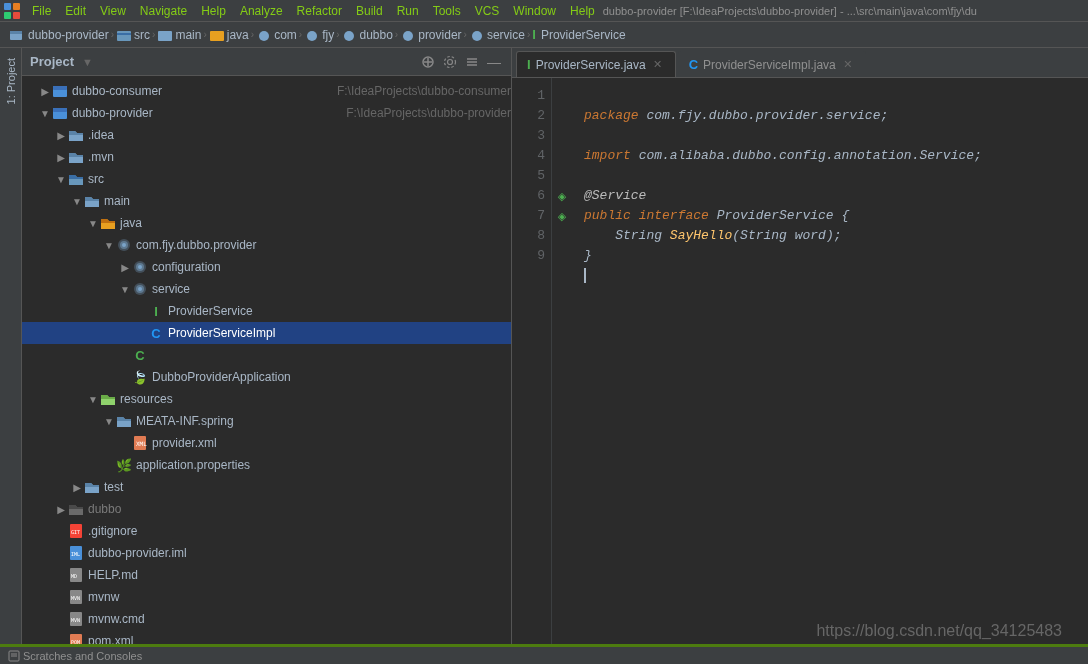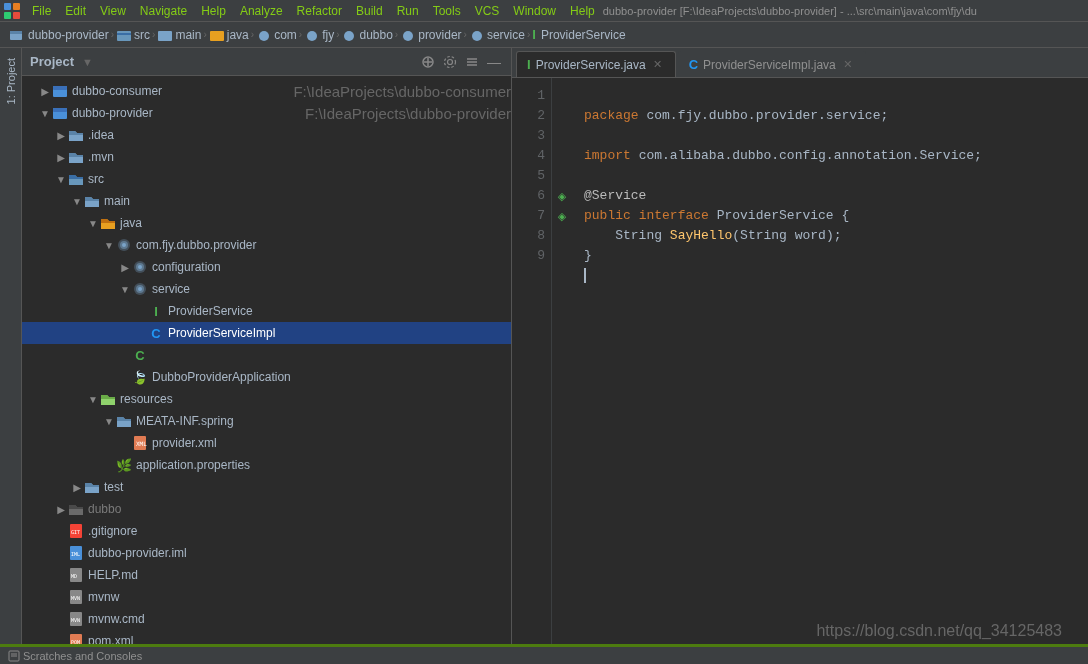--- a/index.html
+++ b/index.html
@@ -153,21 +153,21 @@
       justify-content: center;
       font-size: 11px;
     }
     .tree-label {
       flex: 1;
       overflow: hidden;
       text-overflow: ellipsis;
     }
     .tree-path {
       color: #666;
-      font-size: 15px;
+      font-size: 12px;
       margin-left: 4px;
     }
 
     
     .icon-folder { color: #7aa3c8; }
 
     
     .bottom-bar {
       height: 20px;
       background: #3c3f41;
@@ -270,20 +270,21 @@
       color: #6a8759;
     }
     .code-area {
       flex: 1;
       font-family: 'Consolas', 'Courier New', monospace;
       font-size: 13px;
       line-height: 20px;
       padding: 8px 12px;
       overflow: auto;
       white-space: pre;
+      font-style: italic;
     }
     .code-area::-webkit-scrollbar { width: 8px; }
     .code-area::-webkit-scrollbar-track { background: #2b2b2b; }
     .code-area::-webkit-scrollbar-thumb { background: #555; }
 
     
     .kw-package { color: #cc7832; }
     .kw-import { color: #cc7832; }
     .kw-public { color: #cc7832; }
     .kw-interface { color: #cc7832; }

